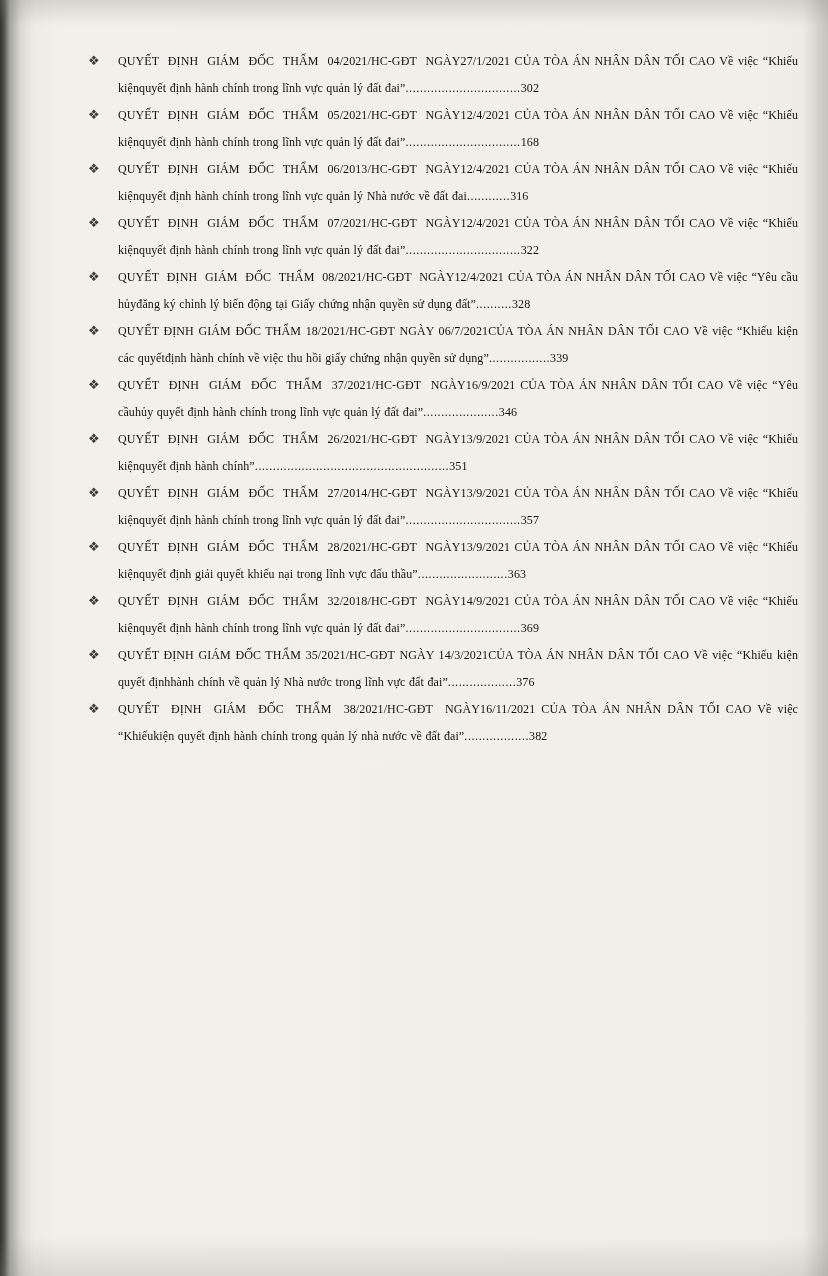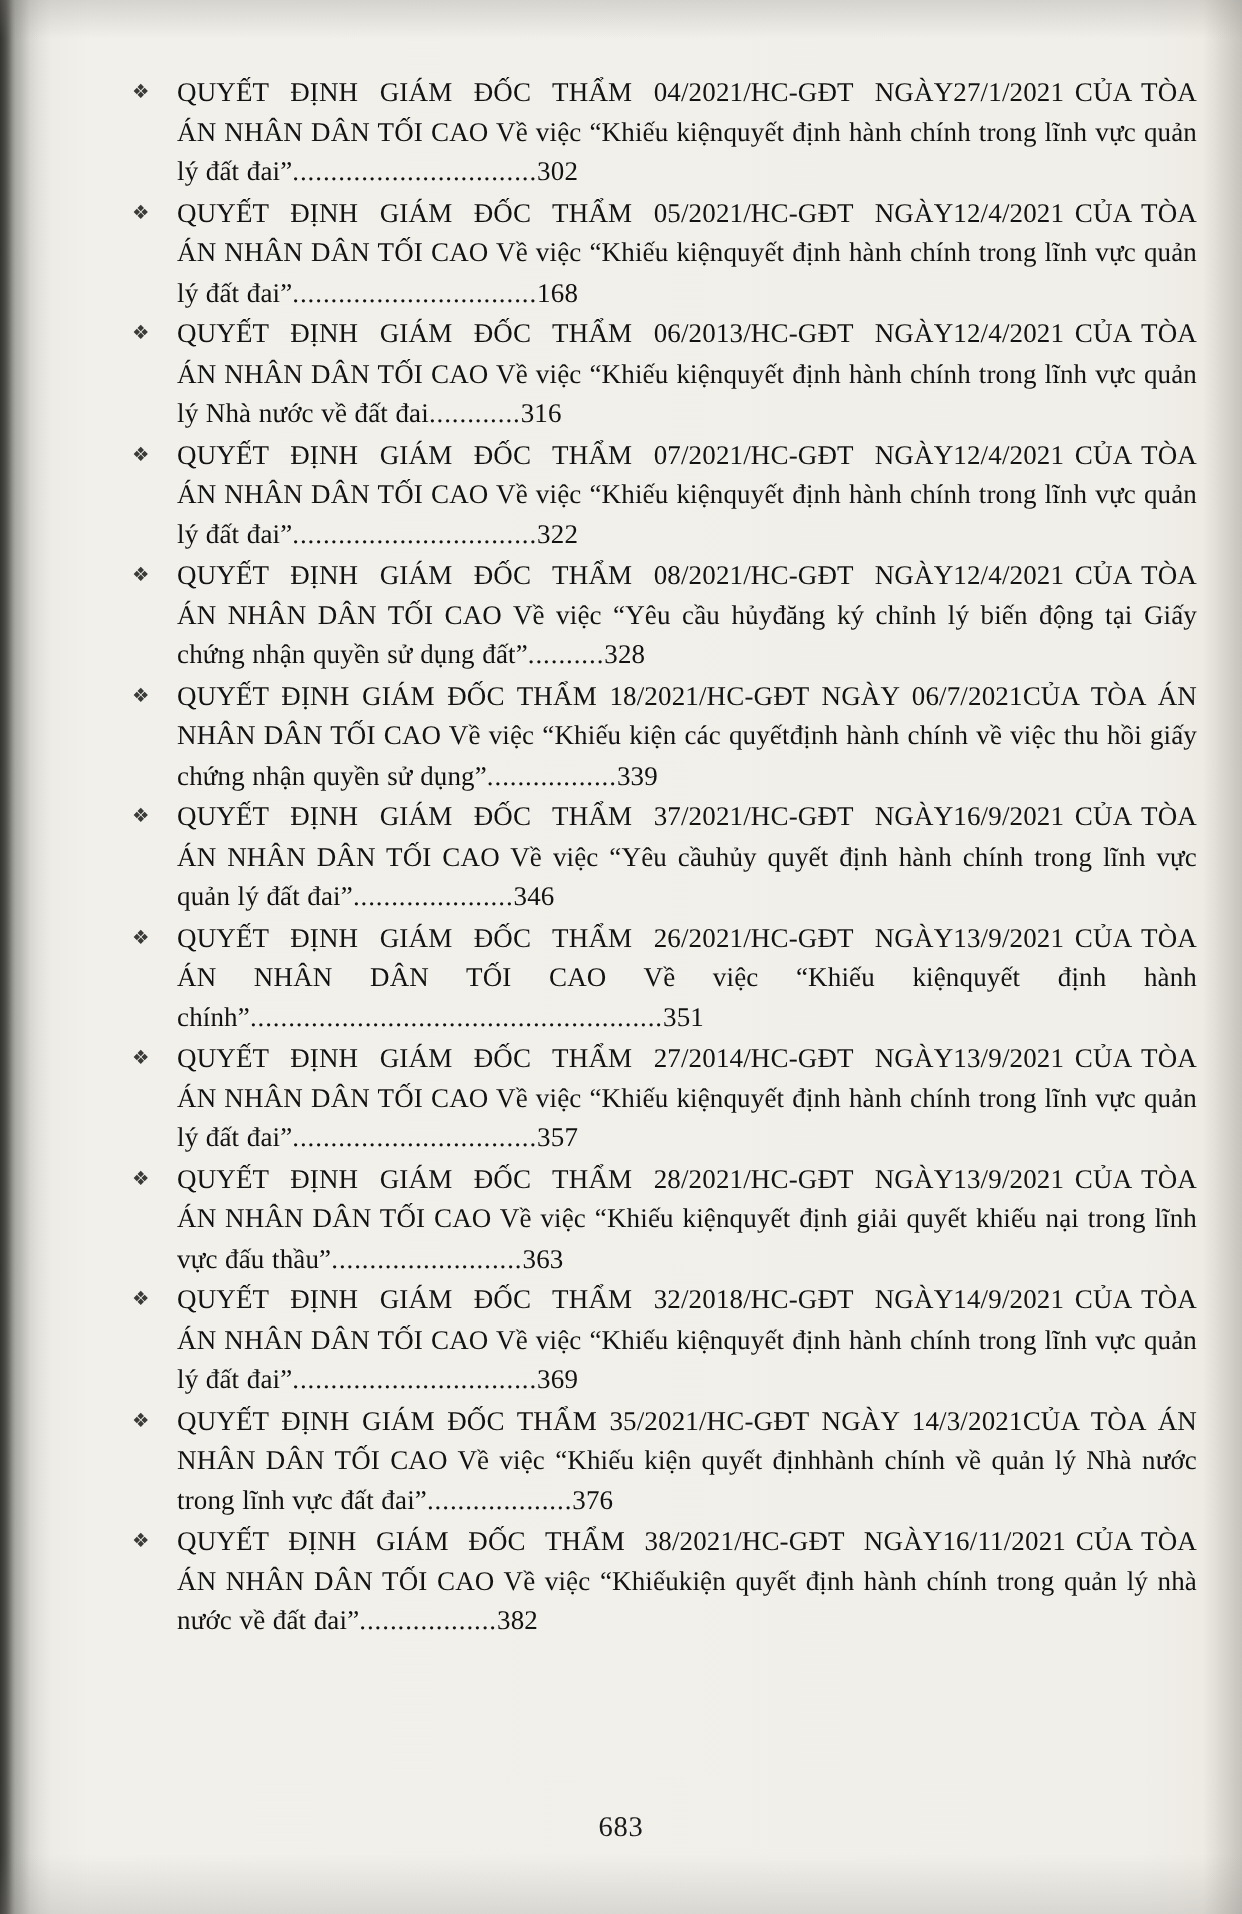--- a/index.html
+++ b/index.html
@@ -69,21 +69,21 @@
     width: 30px;
     flex: 0 0 30px;
     font-size: 13px;
     line-height: 26.5px;
     color: #3a3a38;
     text-align: left;
     padding-left: 2px;
   }
   .entry-text {
     flex: 1 1 auto;
-    font-size: 18px;
+    font-size: 12px;
     line-height: 26.5px;
     text-align: justify;
     text-justify: inter-word;
     letter-spacing: .1px;
     word-spacing: .4px;
   }
   .entry-text > span { display: inline; }
 
   
   .ln {
@@ -169,14 +169,13 @@
       <div class="toc-entry">
         <div class="bullet">❖</div>
         <div class="entry-text"><span class="ln">QUYẾT ĐỊNH GIÁM ĐỐC THẨM 35/2021/HC-GĐT NGÀY 14/3/2021</span><span class="ln">CỦA TÒA ÁN NHÂN DÂN TỐI CAO Về việc “Khiếu kiện quyết định</span><span class="ln last">hành chính về quản lý Nhà nước trong lĩnh vực đất đai”<span class="dots">...................</span><span>376</span></span></div>
       </div>
       <div class="toc-entry">
         <div class="bullet">❖</div>
         <div class="entry-text"><span class="ln">QUYẾT  ĐỊNH  GIÁM  ĐỐC  THẨM  38/2021/HC-GĐT  NGÀY</span><span class="ln">16/11/2021 CỦA TÒA ÁN NHÂN DÂN TỐI CAO Về việc “Khiếu</span><span class="ln last">kiện quyết định hành chính trong quản lý nhà nước về đất đai”<span class="dots">..................</span><span>382</span></span></div>
       </div>
     </div>
 
-  <div class="page-number">683</div>
 </div>
 
 </body></html>

